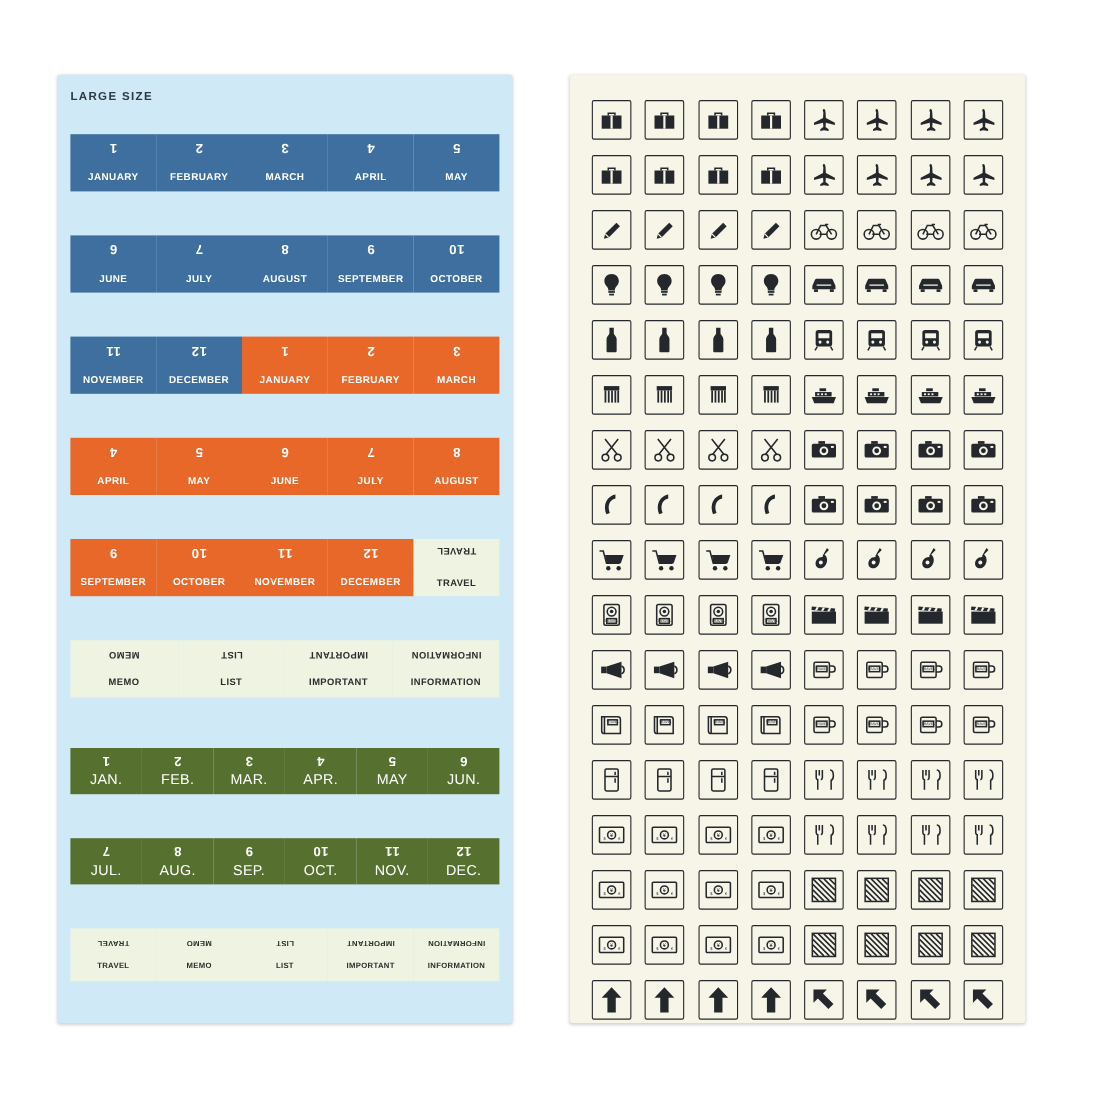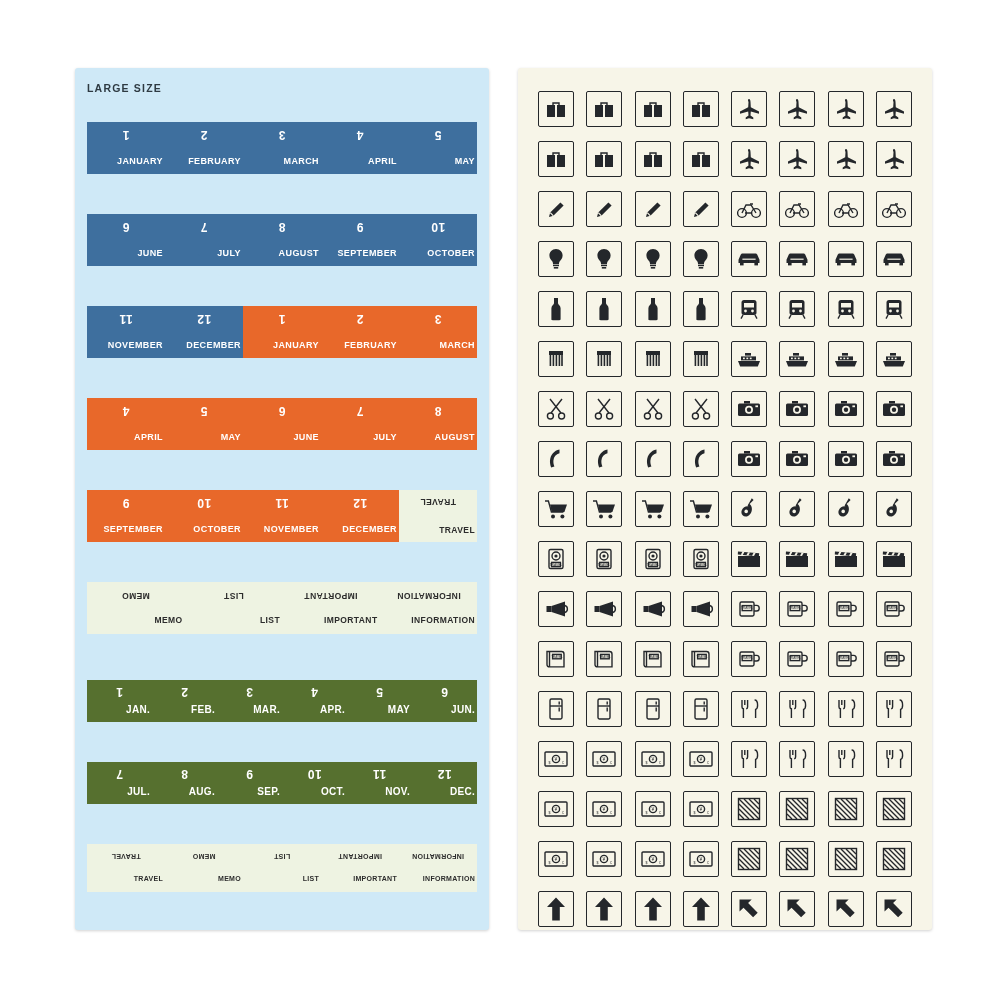--- a/index.html
+++ b/index.html
@@ -19,21 +19,20 @@
   .sheet-left {
     position: absolute;
     left: 52px;
     top: 68px;
     width: 414px;
     height: 862px;
     background: #cfe9f7;
     border-radius: 3px;
     box-shadow: 0 1px 3px rgba(0,0,0,0.18);
     overflow: hidden;
-    margin-left: 23px;
   }
   .sheet-right {
     position: absolute;
     left: 518px;
     top: 68px;
     width: 414px;
     height: 862px;
     background: #f7f5e8;
     border-radius: 3px;
     box-shadow: 0 1px 3px rgba(0,0,0,0.18);
@@ -65,37 +64,37 @@
     align-items: center;
     box-sizing: border-box;
   }
   .cell .top {
     transform: rotate(180deg);
     width: 100%;
     text-align: center;
   }
   .cell .bot {
     width: 100%;
-    text-align: right;
+    text-align: center;
   }
   .num {
     font-size: 12px;
     font-weight: bold;
     letter-spacing: 0.5px;
     line-height: 1;
   }
   .nm {
     font-size: 9px;
     font-weight: bold;
     letter-spacing: 0.4px;
     line-height: 1;
   }
   .nm-small {
-    font-size: 10px;
-    font-weight: bold;
+    font-size: 13px;
+    font-weight: normal;
     letter-spacing: 0.3px;
     line-height: 1;
   }
   .word {
     font-size: 8.5px;
     font-weight: bold;
     letter-spacing: 0.4px;
     line-height: 1;
   }
   .word-sm {

